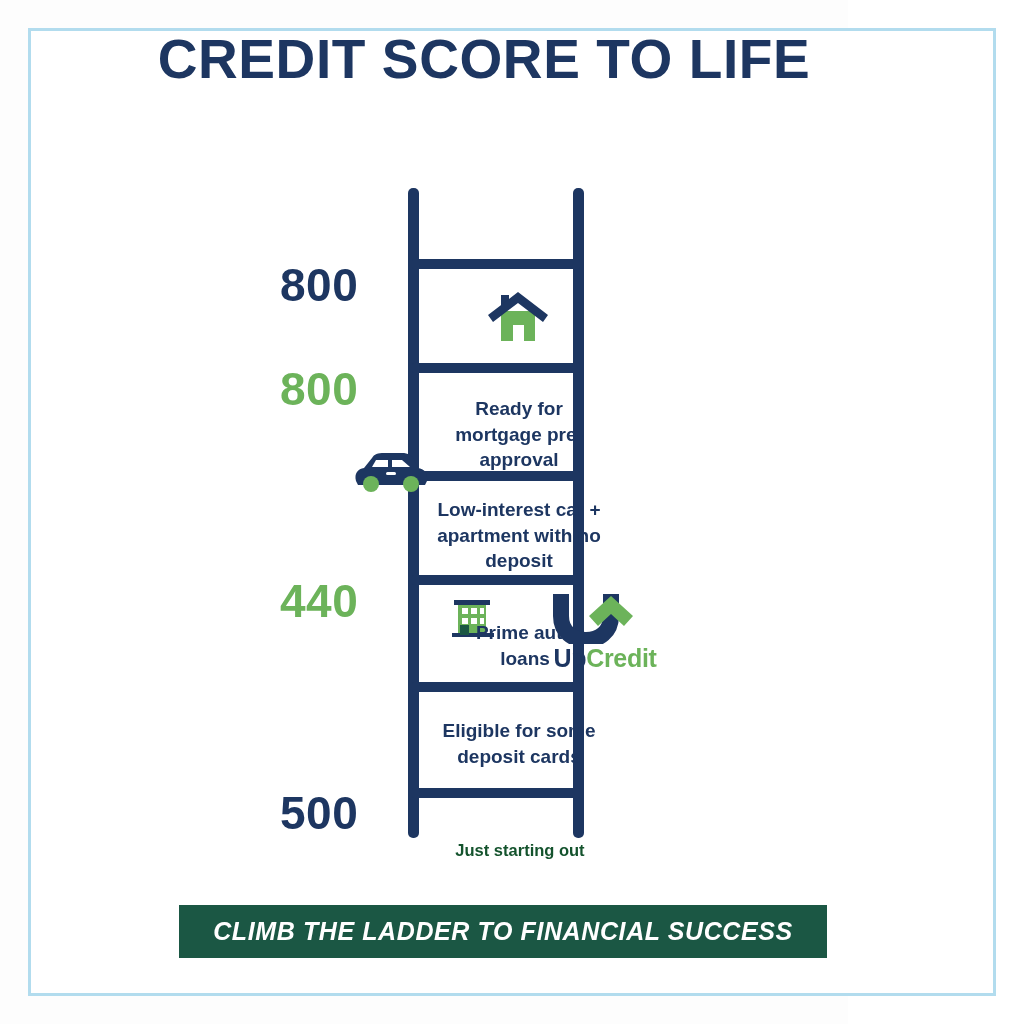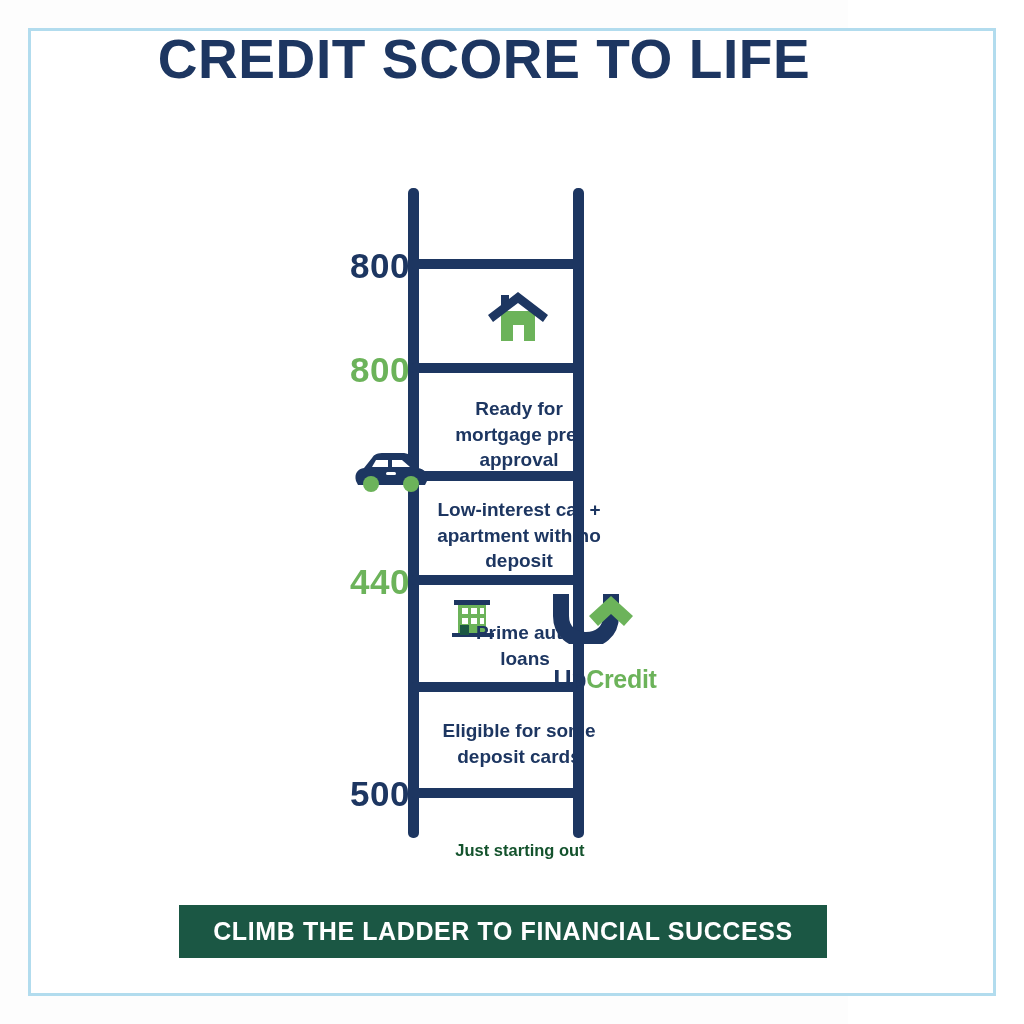--- a/index.html
+++ b/index.html
@@ -72,25 +72,26 @@
     height: 10px;
     background: #1d3661;
     border-radius: 2px;
   }
 
   
   .score {
     position: absolute;
     right: 0;
     width: 130px;
-    text-align: right;
-    font-size: 35px;
+    text-align: left;
+    font-size: 46px;
     font-weight: bold;
     letter-spacing: 0.5px;
     white-space: nowrap;
+    margin-top: 12px;
   }
   .score.navy  { color: #1d3661; }
   .score.green { color: #6cb35a; }
 
   .scores-col {
     position: absolute;
     left: 270px;
     top: 188px;
     width: 140px;
     height: 650px;
@@ -160,21 +161,20 @@
   .logo-word {
     position: absolute;
     left: 0;
     top: 56px;
     width: 120px;
     text-align: center;
     font-size: 25px;
     font-weight: bold;
     letter-spacing: -0.3px;
     white-space: nowrap;
-    margin-top: 21px;
   }
   .logo-up     { color: #1d3661; }
   .logo-credit { color: #6cb35a; }
 
   
   .footer-banner {
     position: absolute;
     left: 179px;
     top: 905px;
     width: 648px;
@@ -184,20 +184,21 @@
     align-items: center;
     justify-content: center;
   }
   .footer-text {
     color: #ffffff;
     font-size: 25px;
     font-weight: bold;
     letter-spacing: 0.6px;
     text-transform: uppercase;
     white-space: nowrap;
+    font-style: italic;
   }
 </style>
 </head>
 <body>
 
 <div id="canvas">
 
   <div class="frame"></div>
 
   <div class="title">

